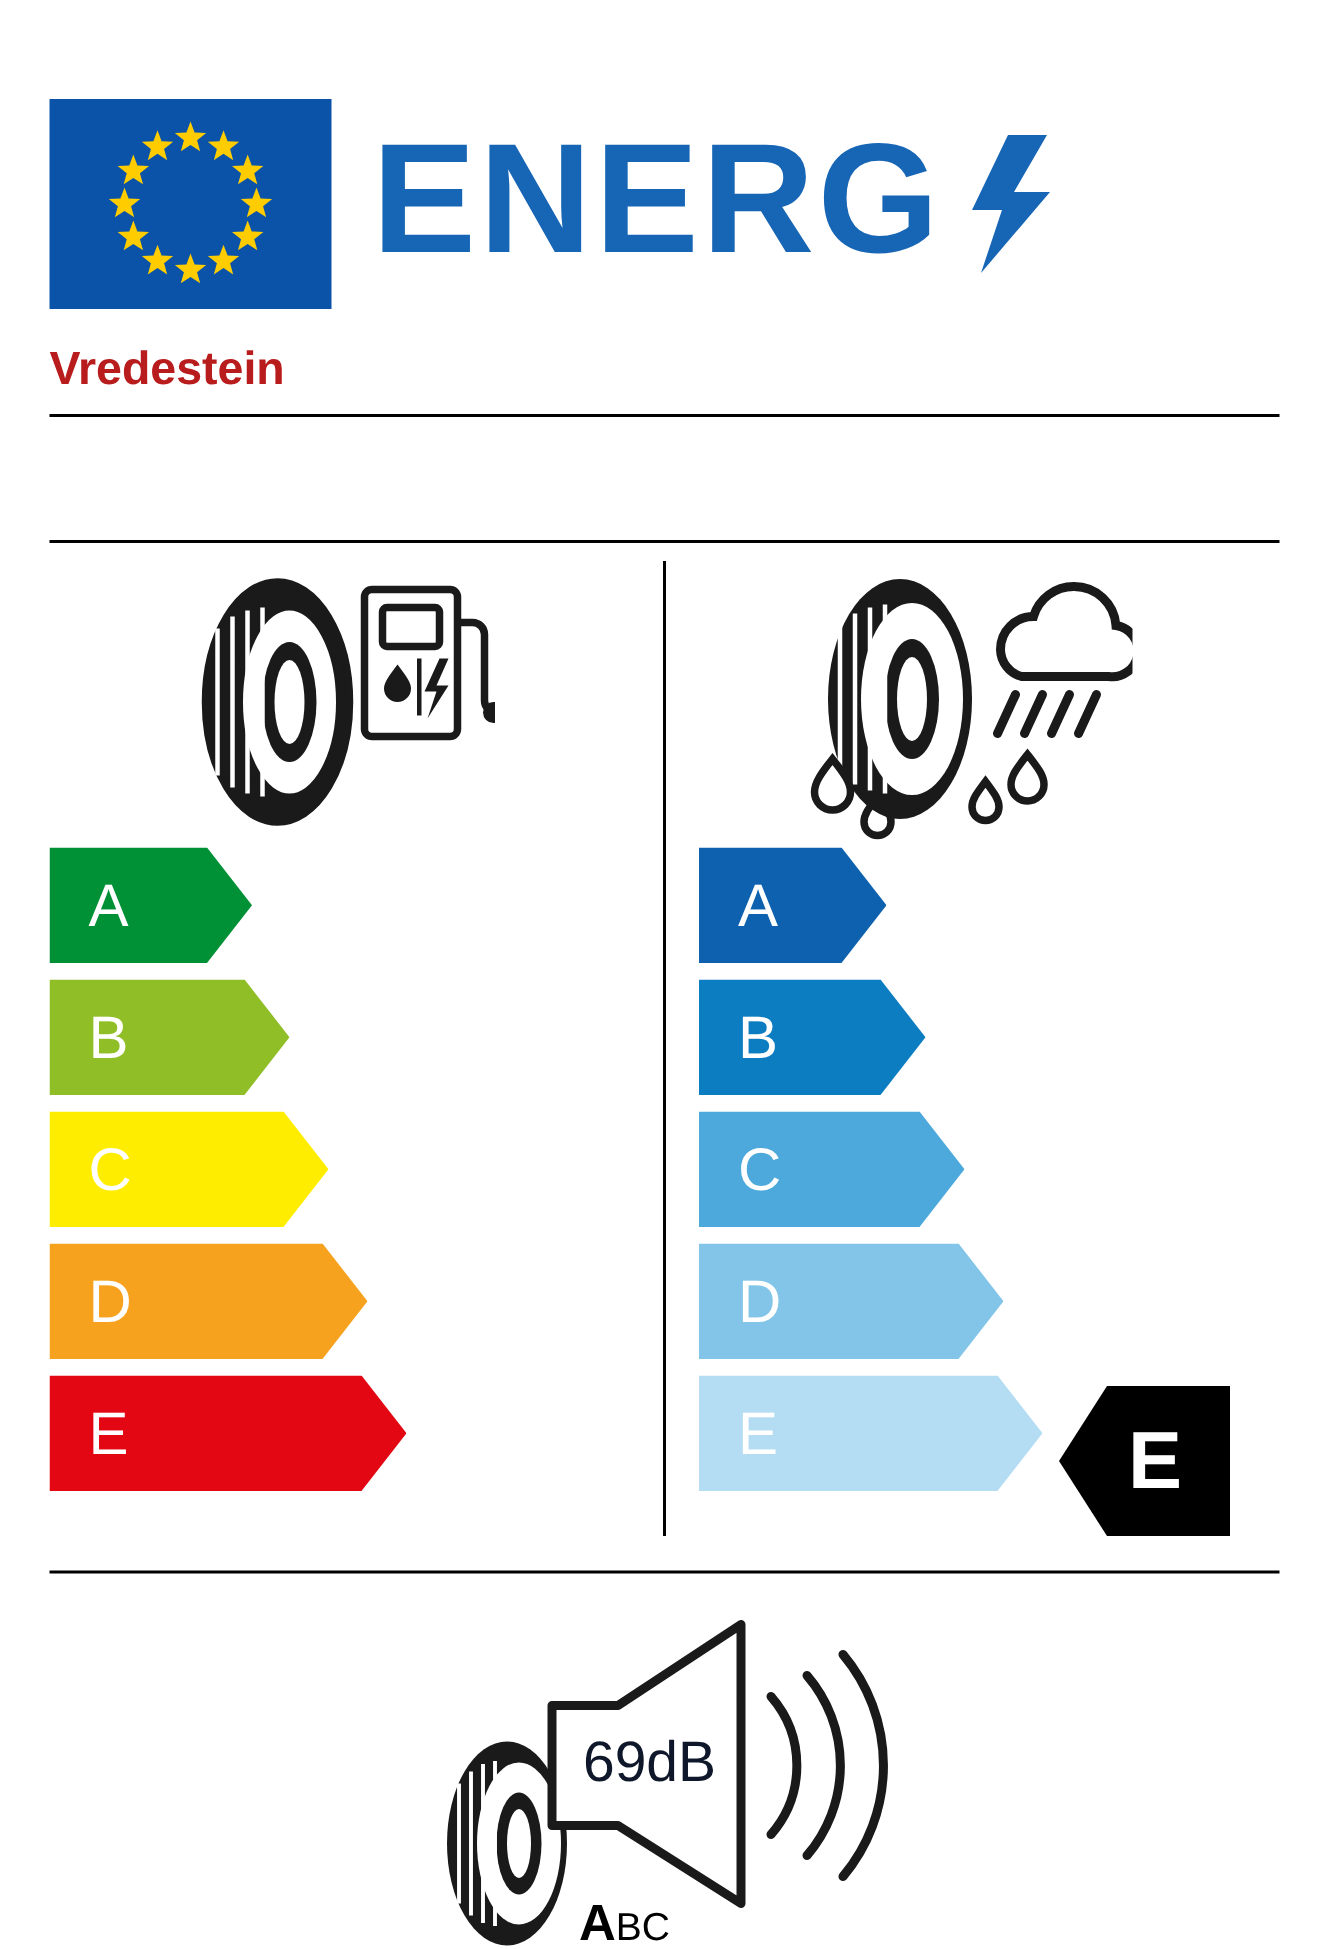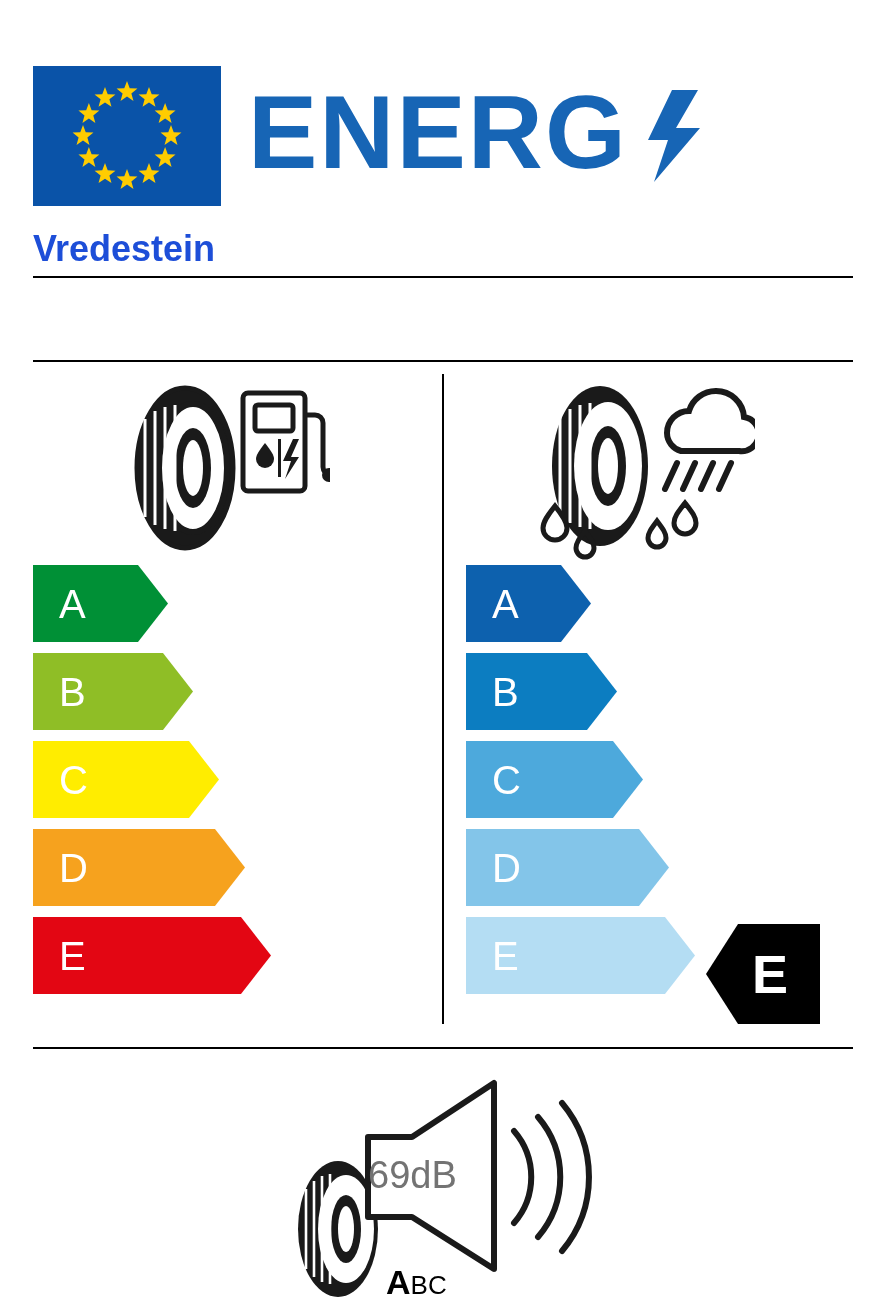--- a/index.html
+++ b/index.html
@@ -54,24 +54,24 @@
     top: 22px;
     width: 500px;
     height: 96px;
   }
 
   
   .brand {
     position: absolute;
     left: 33px;
     top: 192px;
-    font-size: 36px;
+    font-size: 31px;
     font-weight: bold;
     letter-spacing: 0px;
-    color: #1d4ed8;
+    color: #b91c1c;
   }
   .rule {
     position: absolute;
     background: #000;
     height: 2px;
   }
   .rule-under-brand {
     left: 33px;
     top: 240px;
     width: 820px;
@@ -172,23 +172,23 @@
     left: 280px;
     top: 1035px;
     width: 330px;
     height: 235px;
   }
   .noise-db {
     position: absolute;
     left: 88px;
     top: 83px;
     width: 130px;
-    text-align: left;
+    text-align: center;
     font-size: 38px;
-    color: #737373;
+    color: #0f172a;
   }
   .noise-class {
     position: absolute;
     left: 106px;
     top: 192px;
     font-size: 22px;
     color: #000;
   }
   .noise-class .sel {
     font-size: 34px;

